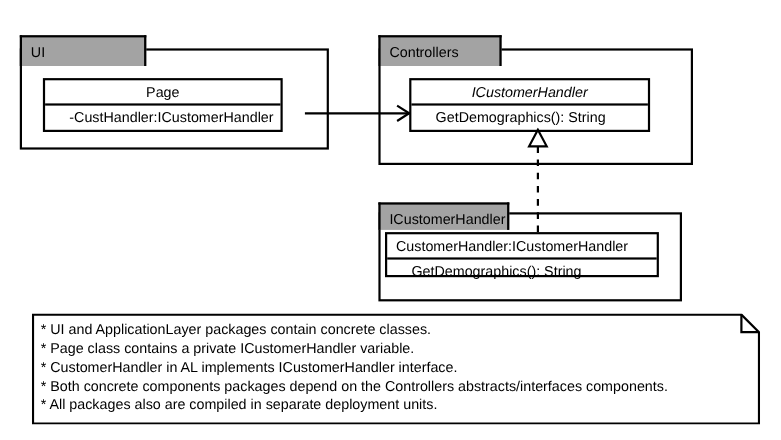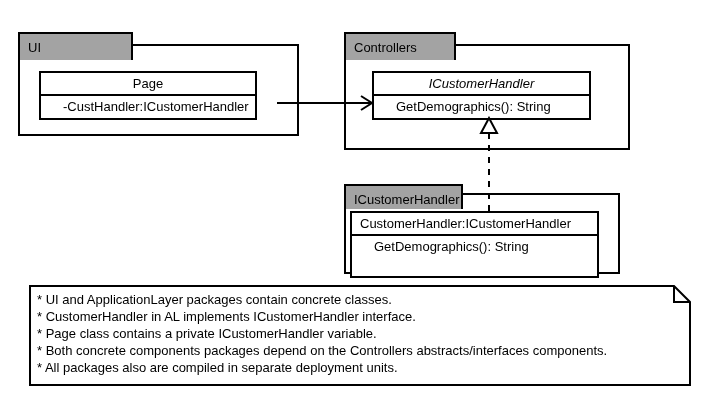--- a/index.html
+++ b/index.html
@@ -125,21 +125,21 @@
       <div class="cls-member">GetDemographics(): String</div>
     </div>
   </div>
 
   <div class="pkg" style="left:344px; top:170px; width:276px; height:104px;">
     <div class="pkg-tab" style="width:119px; height:25px;">
       <span>ICustomerHandler</span>
     </div>
     <div class="pkg-body" style="top:23px; width:276px; height:81px;"></div>
 
-    <div class="clsbox" style="left:6px; top:41px; width:249px; height:67px;">
+    <div class="clsbox" style="left:6px; top:41px; width:249px; height:41px;">
       <div class="cls-name left">CustomerHandler:ICustomerHandler</div>
       <div class="cls-member">GetDemographics(): String</div>
     </div>
   </div>
 
   <svg class="conn" style="left:277px; top:88px; width:100px; height:30px;" width="100" height="30" viewBox="0 0 100 30">
     <line x1="0" y1="15" x2="95" y2="15" stroke="#000" stroke-width="2"></line>
     <polyline points="84,8 95,15 84,22" fill="none" stroke="#000" stroke-width="2"></polyline>
   </svg>
 
@@ -148,20 +148,20 @@
     <line x1="15" y1="17" x2="15" y2="96" stroke="#000" stroke-width="2" stroke-dasharray="6,6"></line>
   </svg>
 
   <div class="note" style="left:29px; top:285px; width:662px; height:101px;padding-left:12px;">
     <svg width="662" height="101" viewBox="0 0 662 101" style="position:absolute; left:0; top:0;">
       <path d="M1,1 L645,1 L661,17 L661,100 L1,100 Z" fill="#ffffff" stroke="#000" stroke-width="2"></path>
       <path d="M645,1 L645,17 L661,17" fill="none" stroke="#000" stroke-width="2"></path>
     </svg>
     <div class="note-text">
       <span class="note-line">* UI and ApplicationLayer packages contain concrete classes.</span>
+      <span class="note-line">* Page class contains a private ICustomerHandler variable.</span>
       <span class="note-line">* CustomerHandler in AL implements ICustomerHandler interface.</span>
-      <span class="note-line">* Page class contains a private ICustomerHandler variable.</span>
       <span class="note-line">* Both concrete components packages depend on the Controllers abstracts/interfaces components.</span>
       <span class="note-line">* All packages also are compiled in separate deployment units.</span>
     </div>
   </div>
 
 </div>
 
 </body></html>

